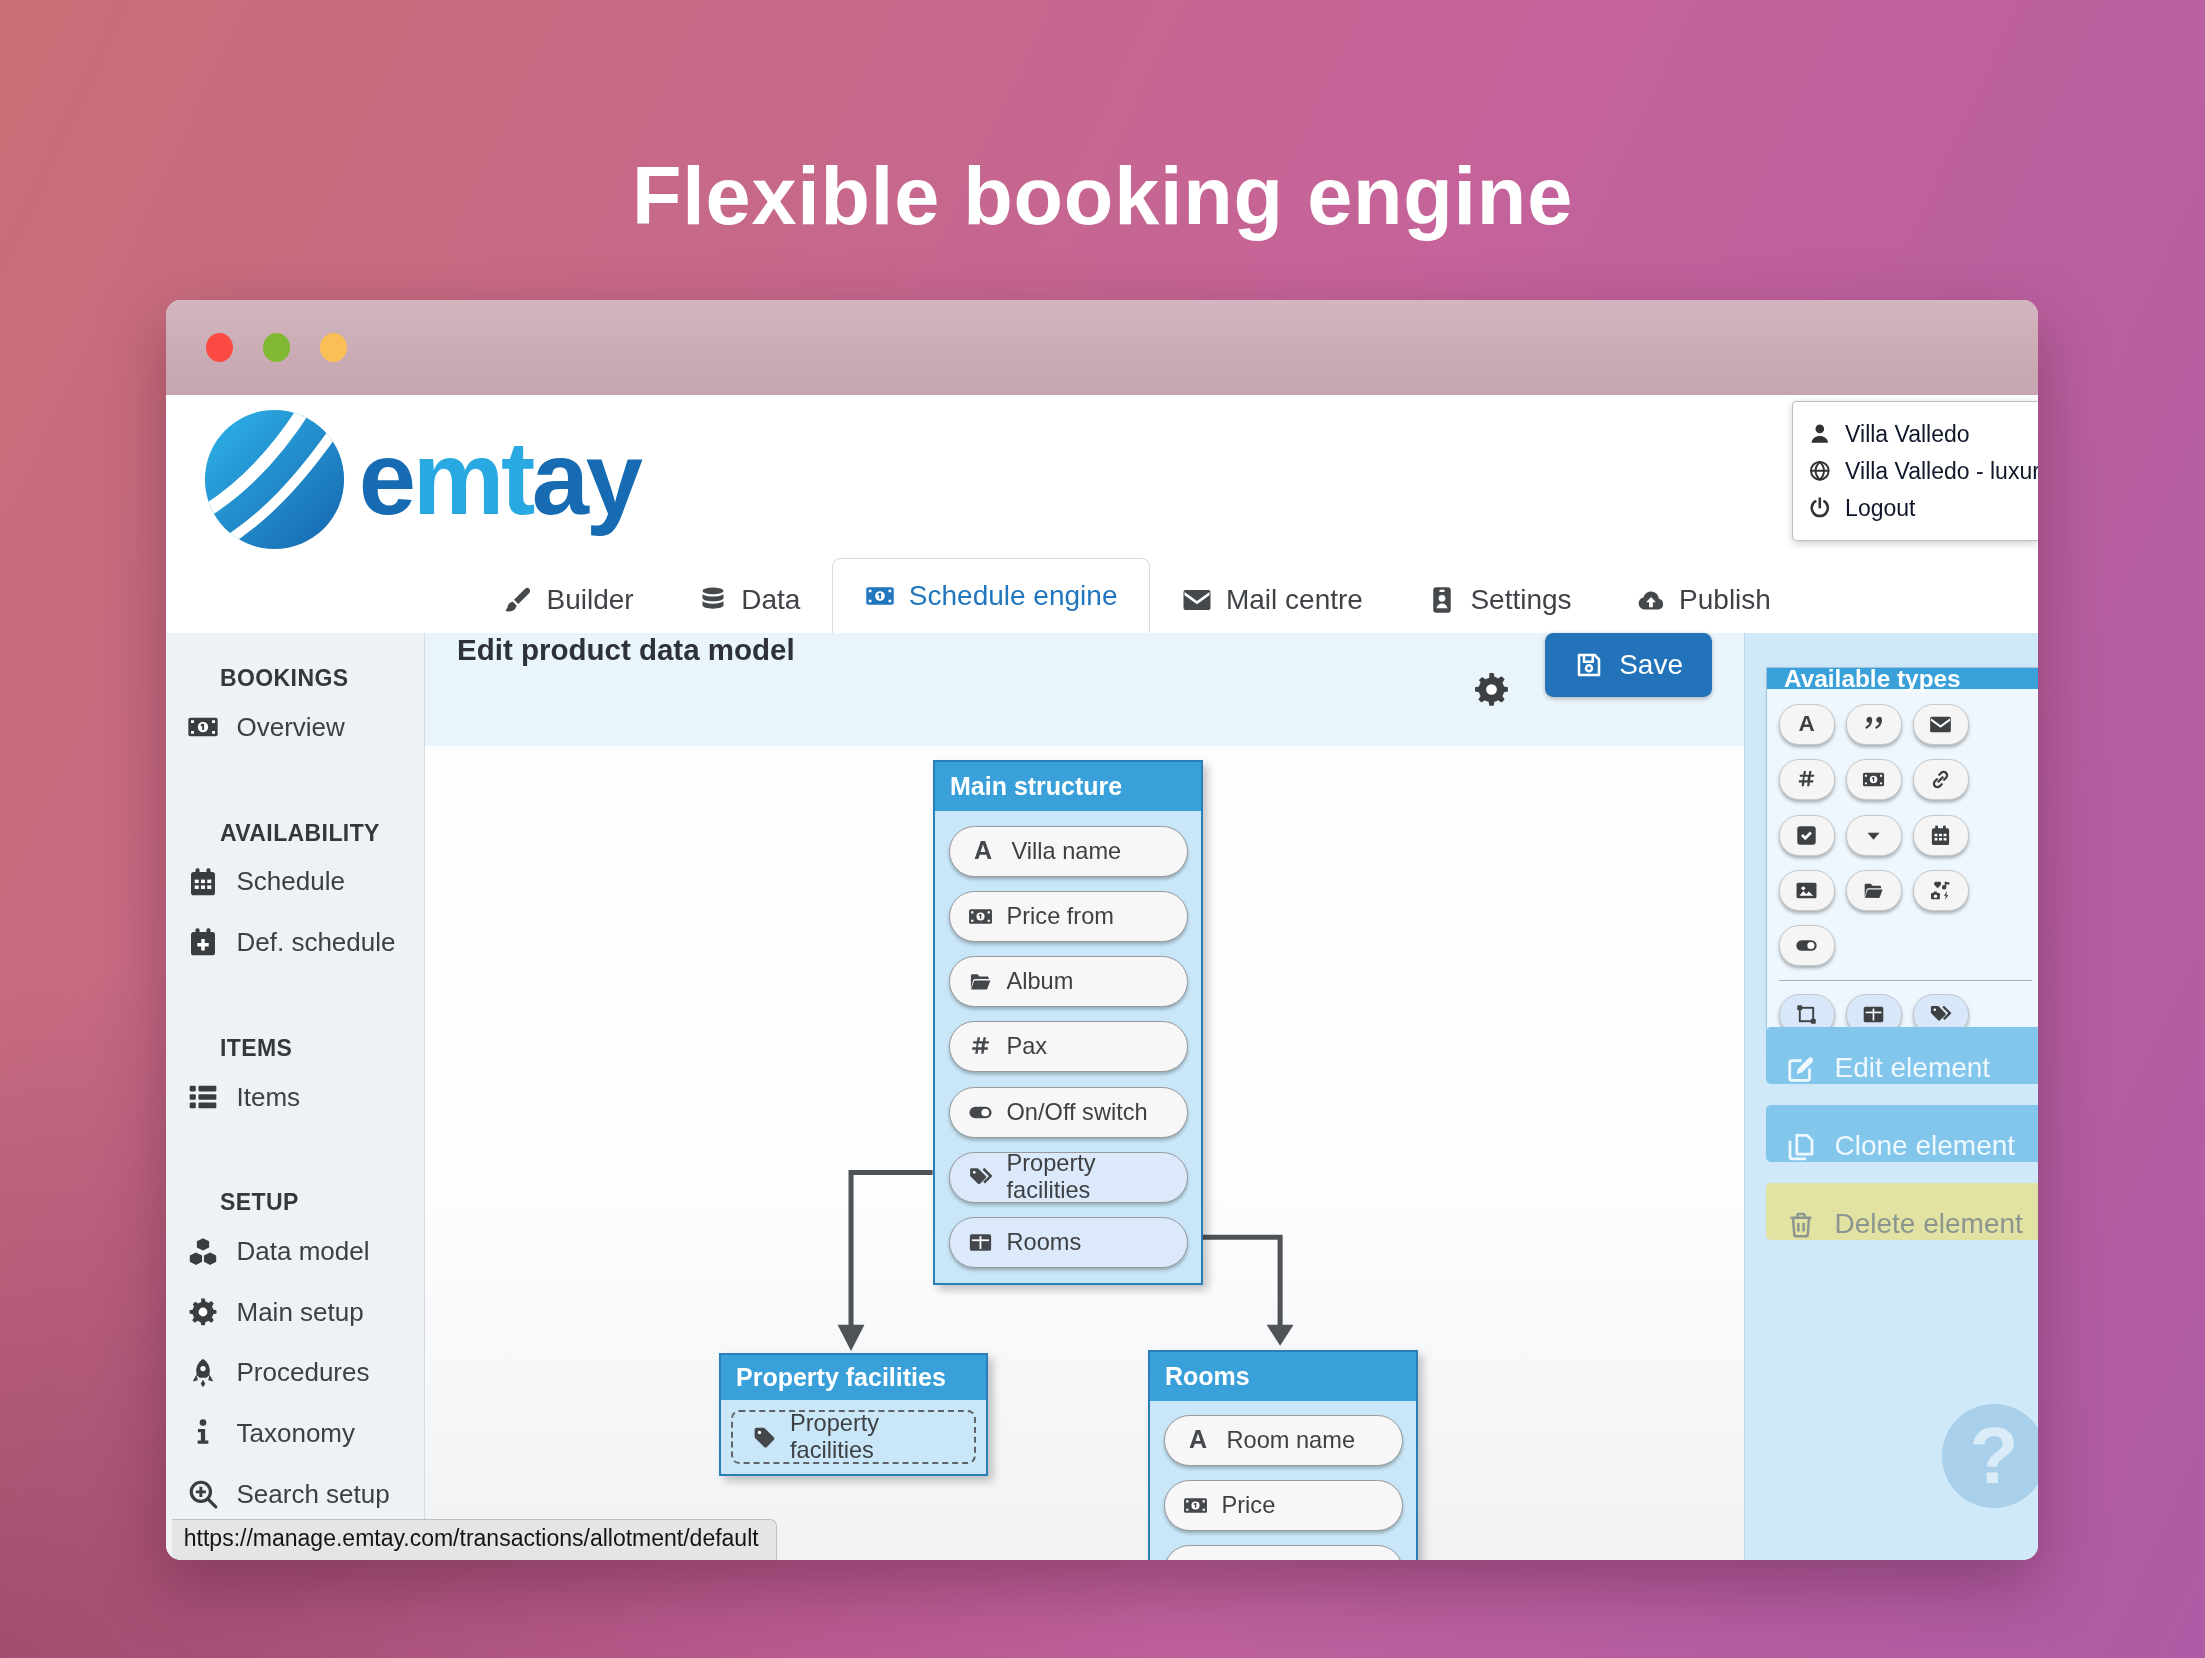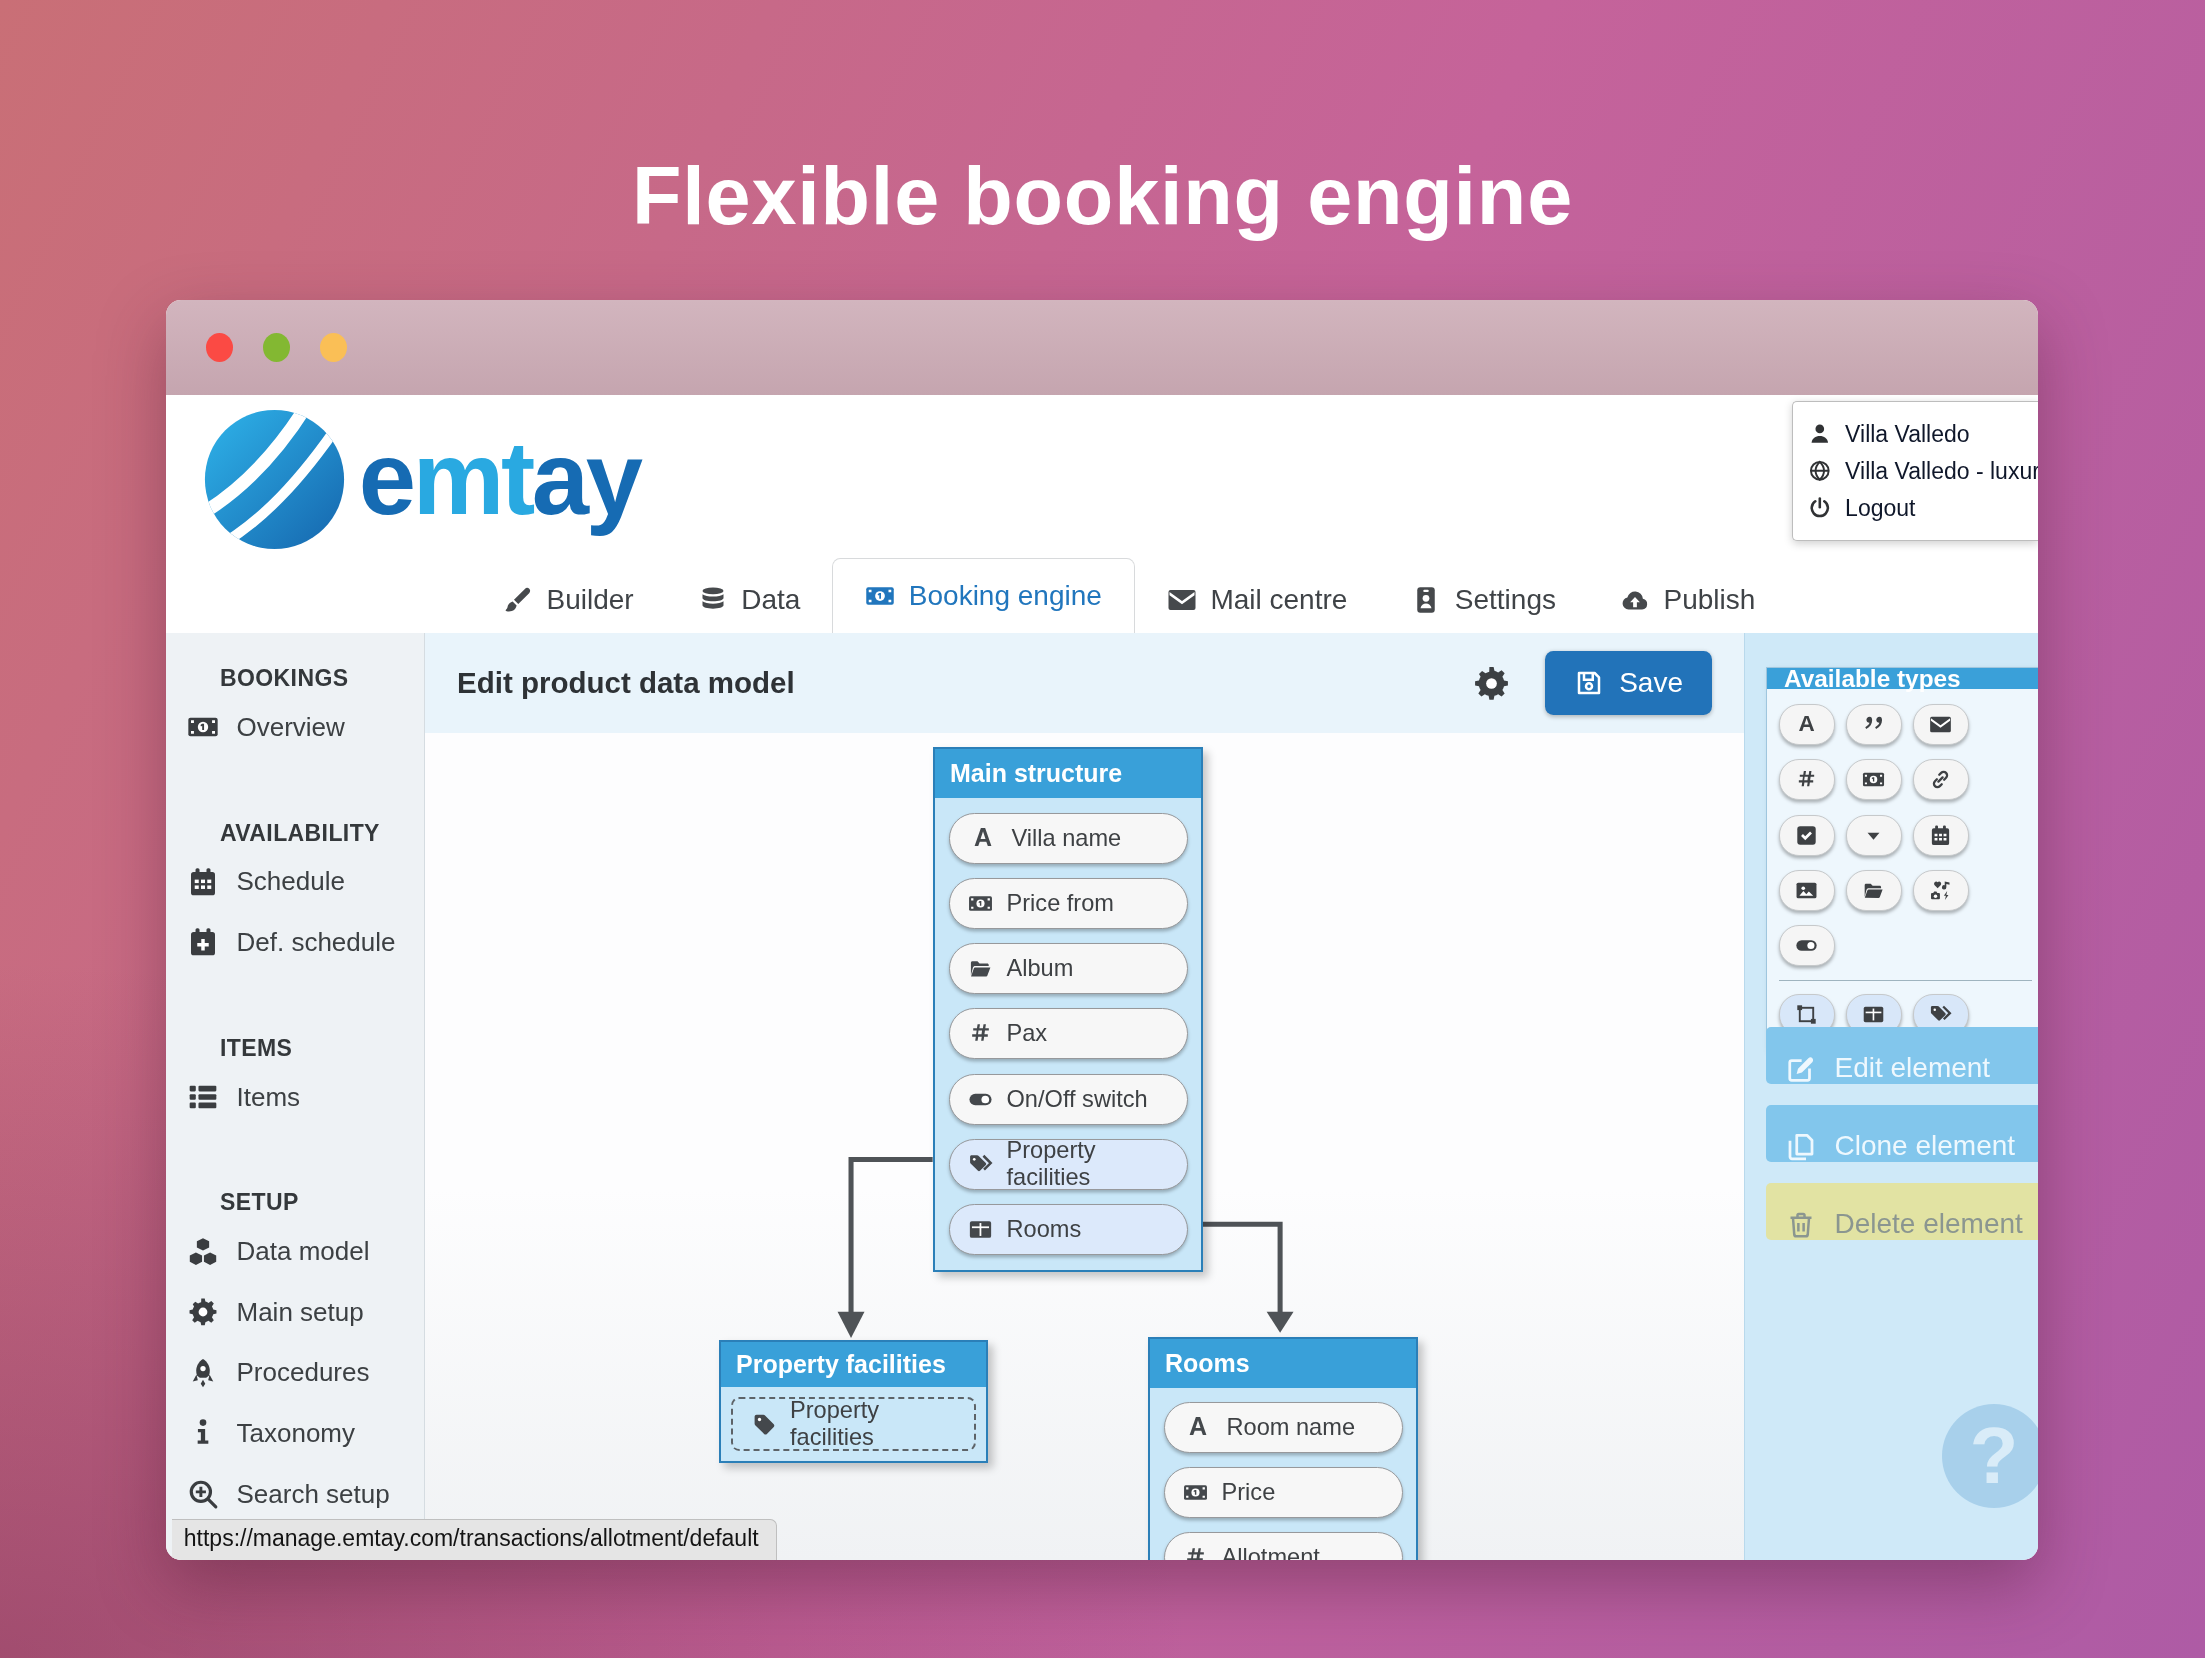--- a/index.html
+++ b/index.html
@@ -50,21 +50,21 @@
   .sidebar{width:259px;flex:0 0 auto;background:#eef2f5;border-right:0.8px solid #d5dce1;
     box-sizing:border-box;padding-top:17px;}
   .side-header{font-size:23px;font-weight:bold;color:#34383b;letter-spacing:0.4px;
     margin:15px 0 5px 54px;}
   .side-section + .side-section .side-header{margin-top:62px;}
   .side-item{display:flex;align-items:center;gap:15px;padding:14.3px 13.5px 14.3px 18.5px;
     font-size:26px;color:#3c4043;}
   .side-item .icn{font-size:32px;color:#3a3d40;width:37px;justify-content:center;}
 
   .main{flex:1 1 auto;display:flex;flex-direction:column;min-width:0;}
-  .toolbar{height:100px;flex:0 0 auto;background:#e9f4fb;display:flex;align-items:center;
+  .toolbar{height:113px;flex:0 0 auto;background:#e9f4fb;display:flex;
     padding:0 32px;box-sizing:border-box;}
   .tb-title{font-size:29.5px;font-weight:bold;color:#2e3236;}
   .tb-spacer{flex:1;}
   .tb-gear{font-size:39px;color:#3c4043;margin-right:34px;}
   .save-btn{background:#2273b9;color:#fff;font-size:28px;height:64px;border-radius:8.4px;
     display:flex;align-items:center;gap:15px;padding:0 29px;box-shadow:0 1.7px 4.2px rgba(0,0,0,.25);}
   .save-btn .icn{font-size:30px;}
 
   .canvas{flex:1 1 auto;position:relative;overflow:hidden;
     background:linear-gradient(#fdfdfe 55%,#f0f2f4);}
@@ -176,21 +176,21 @@
   </div>
         <div class="tab active">
     <span class="icn">
             <svg viewBox="0 0 24 24" fill="currentColor">
               <rect x="1" y="5" width="22" height="14" rx="1.6"></rect>
               <path fill="#fff" d="M3 7h2.2v2H3zM18.8 7H21v2h-2.2zM3 15h2.2v2H3zM18.8 15H21v2h-2.2z"></path>
               <circle cx="12" cy="12" r="3.9" fill="#fff"></circle>
               <path d="M11.3 9.6h1.5v4.6h-1.4v-3.1l-.9.5-.4-1.1z"></path>
             </svg>
           </span>
-    <span>Booking engine</span>
+    <span>Schedule engine</span>
   </div>
         <div class="tab">
     <span class="icn">
             <svg viewBox="0 0 24 24" fill="currentColor">
               <rect x="1.2" y="4" width="21.6" height="16" rx="1.6"></rect>
               <path fill="#fff" d="M2 5.6l10 7.2 10-7.2v2.6l-10 7.2L2 8.2z"></path>
             </svg>
           </span>
     <span>Mail centre</span>
   </div>

